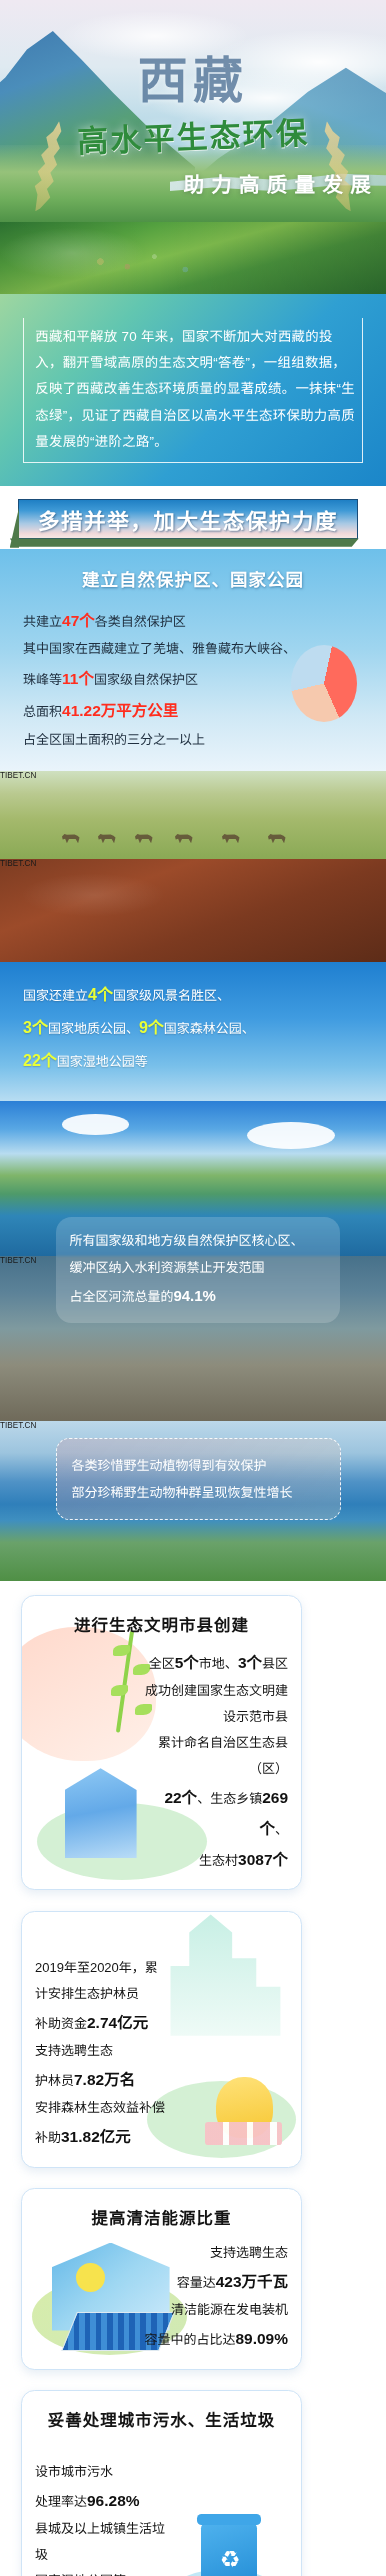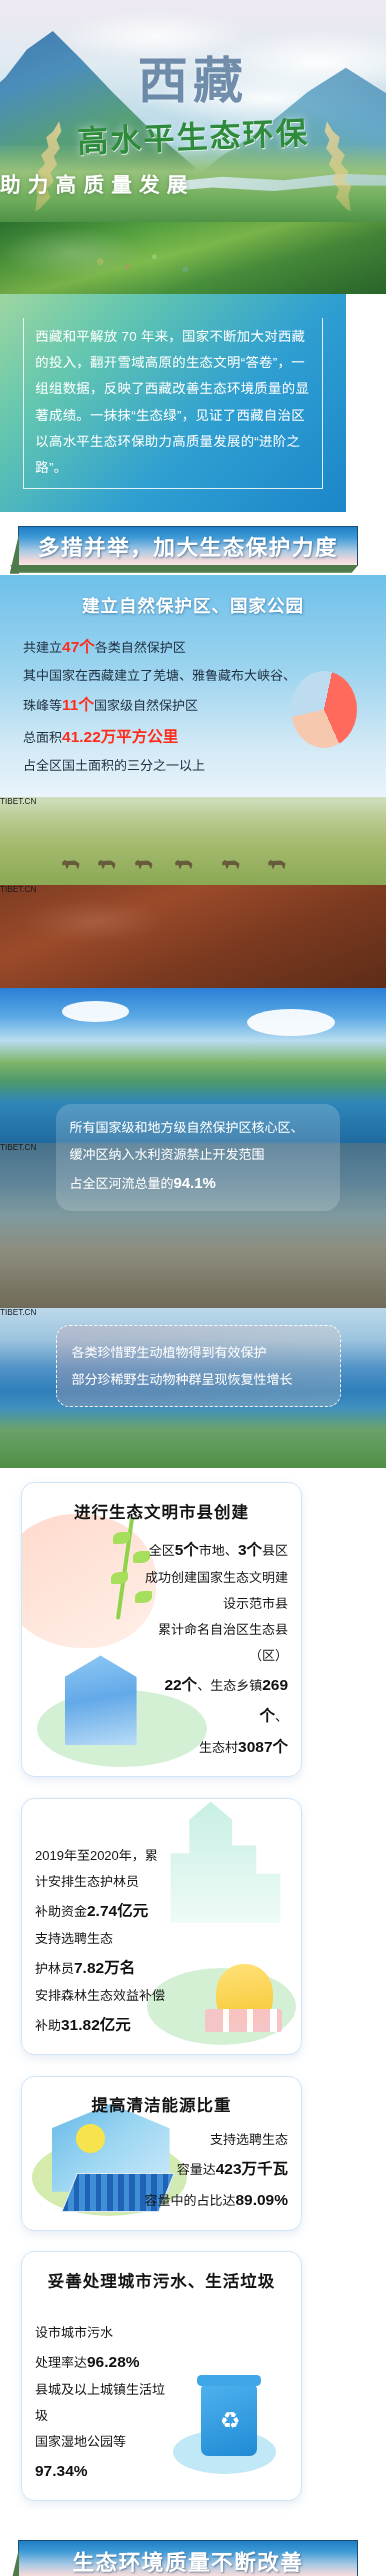--- a/index.html
+++ b/index.html
@@ -57,21 +57,21 @@
   }
   .hero-title-main {
     position:absolute; left:0; right:0; top:112px; text-align:center;
     font-family:"DejaVu Serif","Liberation Serif",serif;
     font-size:31px; font-weight:700; letter-spacing:2.1px;
     color:#2f8b3c;
     text-shadow:0.5px 1px 0 rgba(255,255,255,.8), 0 0 8.2px rgba(255,255,255,.55);
     transform:rotate(-2.2deg);
   }
   .hero-title-sub {
-    position:absolute; left:0; right:8px; top:168px; text-align:left;
+    position:absolute; left:0; right:8px; top:168px; text-align:right;
     font-size:20.6px; font-weight:600; letter-spacing:7.2px;
     color:#ffffff; text-shadow:0 1px 4.1px rgba(60,90,60,.45);font-family:Liberation Mono, monospace;
   }
   .wheat {
     position:absolute; bottom:9.3px; width:33px; height:93px;
     background:linear-gradient(180deg,rgba(240,214,150,.95),rgba(226,196,118,.55));
     clip-path:polygon(48% 0%, 62% 10%, 54% 20%, 70% 28%, 58% 38%, 74% 46%, 60% 56%, 76% 64%, 62% 74%, 78% 82%, 56% 96%, 44% 100%, 38% 82%, 24% 74%, 40% 66%, 22% 58%, 38% 48%, 20% 40%, 36% 30%, 22% 20%, 38% 12%);
     opacity:.88;
   }
   .wheat.left { left:32px; transform:rotate(14deg); }
@@ -88,21 +88,21 @@
   .intro-photo:after {
     content:""; position:absolute; inset:0;
     background:
       radial-gradient(circle at 26% 55%, rgba(255,190,120,.28) 0 3.1px, rgba(0,0,0,0) 3.6px),
       radial-gradient(circle at 33% 62%, rgba(220,120,120,.30) 0 2.6px, rgba(0,0,0,0) 3.1px),
       radial-gradient(circle at 40% 48%, rgba(255,255,255,.22) 0 2.1px, rgba(0,0,0,0) 2.6px),
       radial-gradient(circle at 48% 66%, rgba(120,180,230,.30) 0 2.6px, rgba(0,0,0,0) 3.1px),
       linear-gradient(90deg,rgba(0,0,0,.08),rgba(0,0,0,0) 40%,rgba(0,0,0,.10));
   }
   .intro-block {
-    width:346px; padding:24px 0 23px;
+    width:386px; padding:24px 0 23px;
     background:linear-gradient(135deg,#9ed6a0 0%,#62c6b0 26%,#2f9fd2 60%,#1b86c9 100%);
     position:relative;
   }
   .intro-box {
     margin:0 23px; padding:6.2px 5.2px 7.2px 11.3px;
     border-left:1.5px solid rgba(255,255,255,.85);
     border-right:1.5px solid rgba(255,255,255,.85);
     border-bottom:1.5px solid rgba(255,255,255,.85);
     border-top:0;
   }
@@ -339,20 +339,33 @@
     <div class="horse" style="left:175px"></div>
     <div class="horse" style="left:222px"></div>
     <div class="horse" style="left:268px"></div>
     <div class="wm" style="bottom:8.2px;">TIBET.CN</div>
   </div>
 
   <div class="red-photo">
     <div class="wm" style="bottom:20.6px;">TIBET.CN</div>
   </div>
 
+  <div class="panel bluesky-panel">
+    <div class="panel-inner">
+      <p>
+        <span>国家还建立</span><span class="hl-yellow">4个</span><span>国家级风景名胜区、</span>
+      </p>
+      <p>
+        <span class="hl-yellow">3个</span><span>国家地质公园、</span><span class="hl-yellow">9个</span><span>国家森林公园、</span>
+      </p>
+      <p>
+        <span class="hl-yellow">22个</span><span>国家湿地公园等</span>
+      </p>
+    </div>
+  </div>
 
   <div class="lake-photo">
     <div class="cloud" style="left:247px; top:21.6px; width:88px; height:27px;"></div>
     <div class="cloud" style="left:62px; top:13.4px; width:67px; height:20.6px;"></div>
   </div>
   <div class="water-photo">
     <div class="glass-box" style="top:-39px;">
       <p style="color:#fff;font-size:13px;line-height:2.05;">所有国家级和地方级自然保护区核心区、</p>
       <p style="color:#fff;font-size:13px;line-height:2.05;">缓冲区纳入水利资源禁止开发范围</p>
       <p style="color:#fff;font-size:13px;line-height:2.05;">
@@ -422,20 +435,21 @@
       <div class="deco deco-solar-hill"></div>
       <div class="deco deco-panel-box"></div>
       <div class="deco deco-sun"></div>
       <div class="deco deco-panel"></div>
       <h3>提高清洁能源比重</h3>
       <div class="card-body right">
         <p>支持选聘生态</p>
         <p>
           <span>容量达</span><span class="num-blk">423万千瓦</span>
         </p>
+        <p>清洁能源在发电装机</p>
         <p>
           <span>容量中的占比达</span><span class="num-blk">89.09%</span>
         </p>
       </div>
     </div>
 
     <div class="card">
       <div class="deco deco-bin-ell"></div>
       <div class="deco deco-bin"></div>
       <div class="deco deco-bin-lid"></div>

